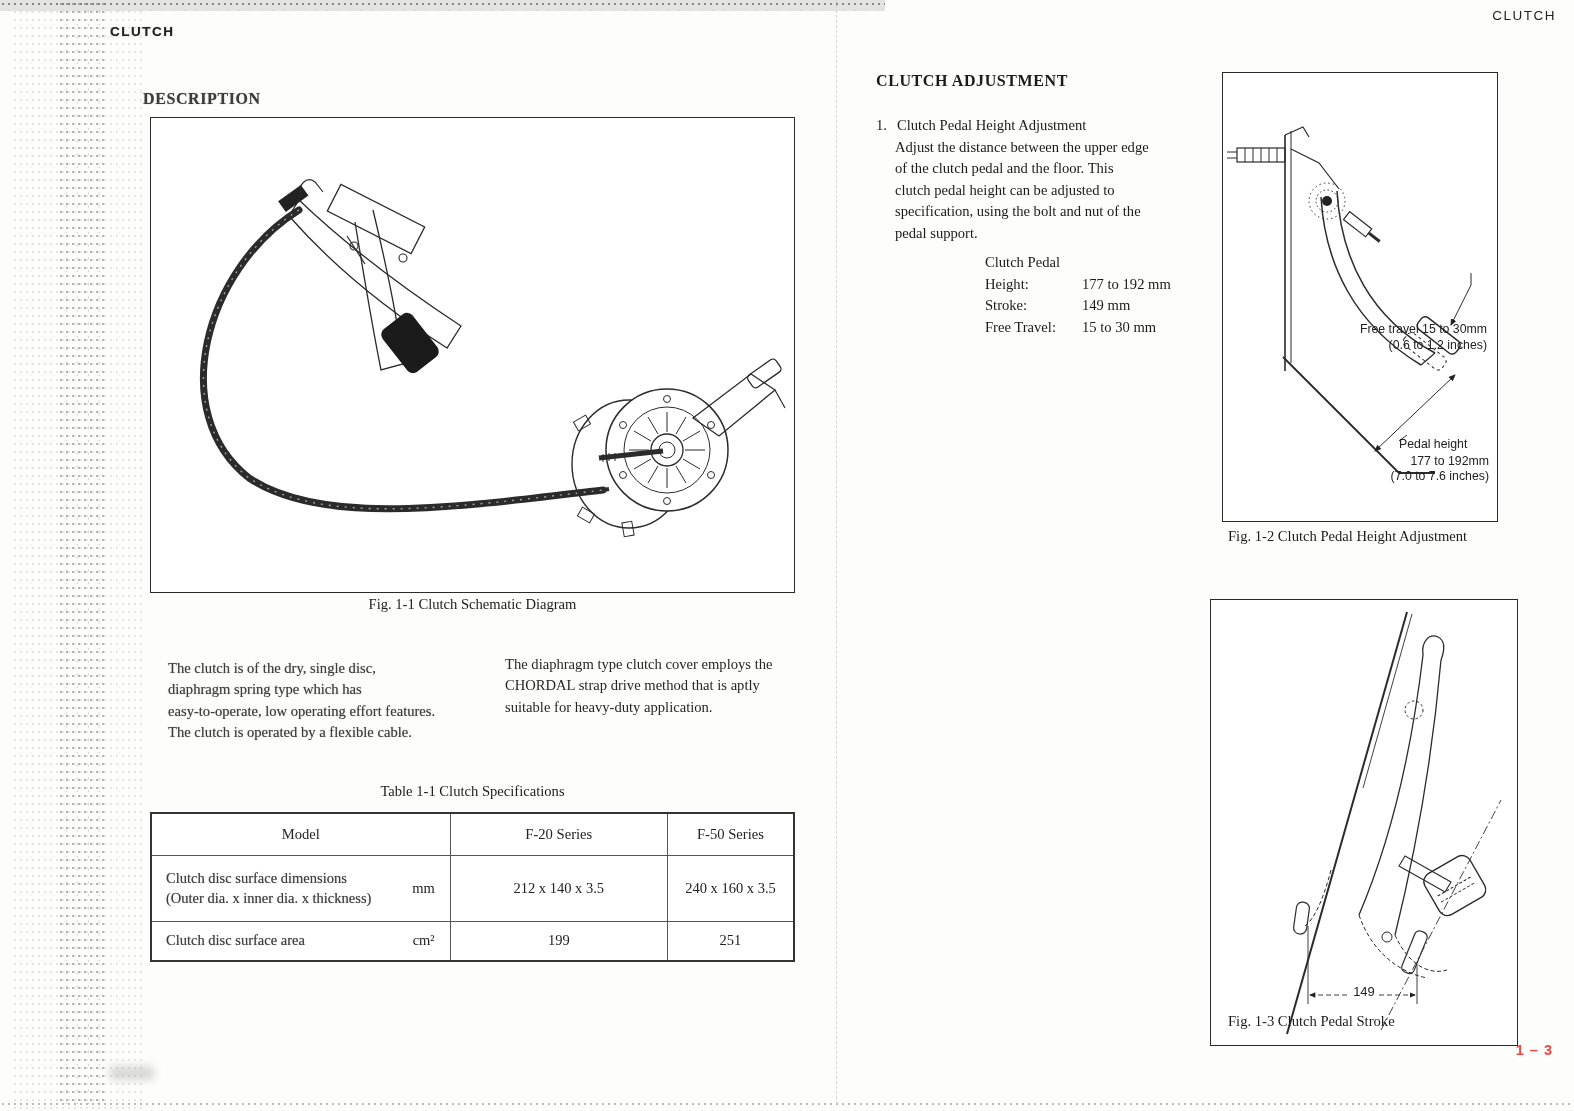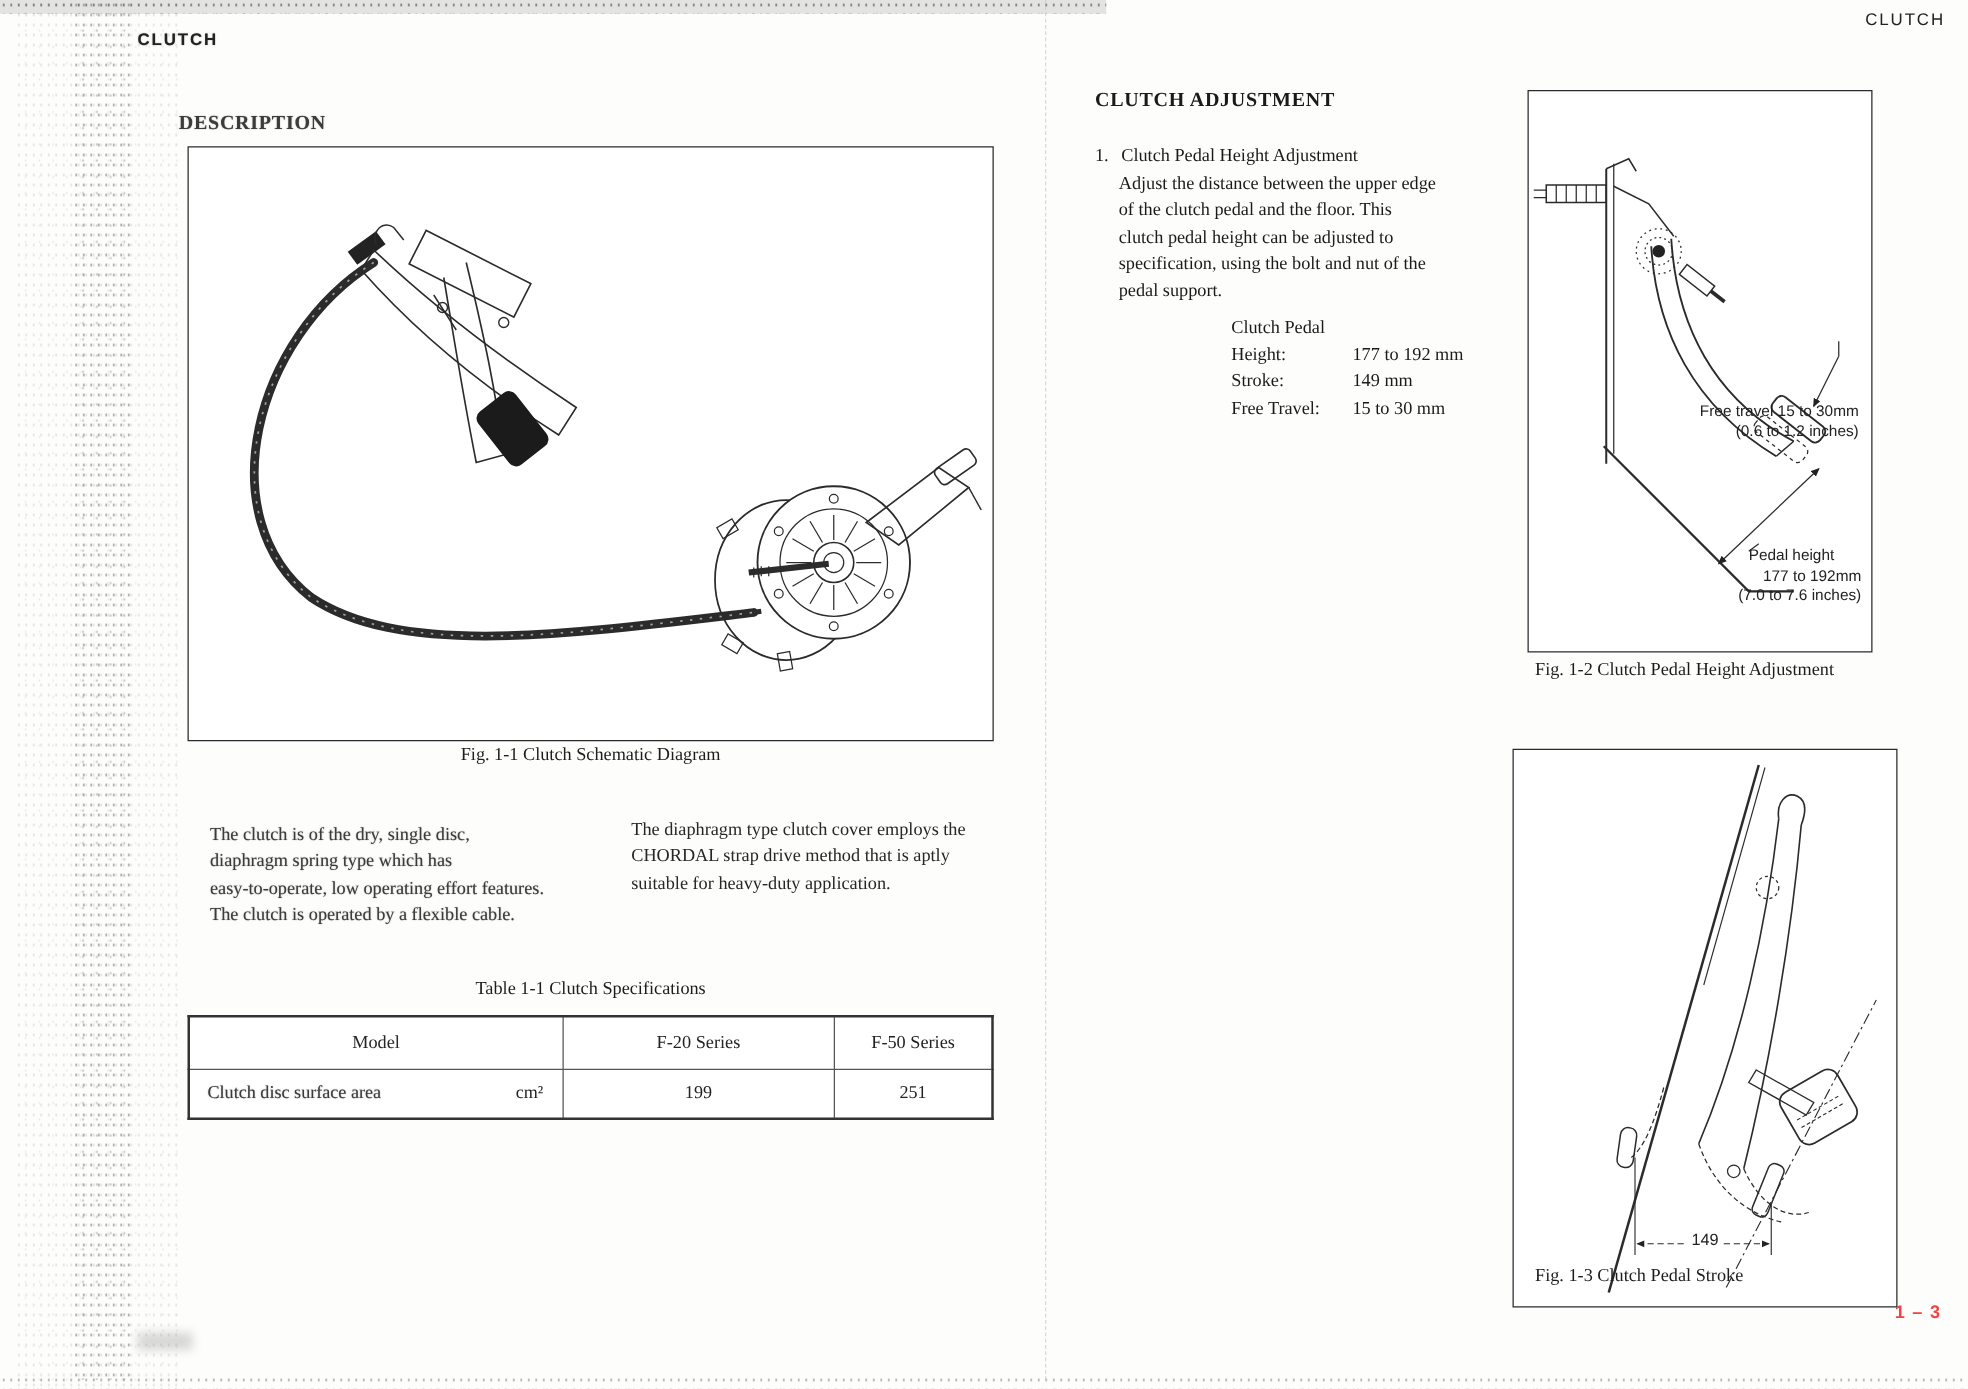--- a/index.html
+++ b/index.html
@@ -146,20 +146,33 @@
       <col style="width:300px">
       <col style="width:218px">
       <col style="width:127px">
     </colgroup>
   <tbody>
   <tr style="height:42px;padding-left:22px;">
     <td class="th smudge-light">Model</td>
     <td class="th">F-20 Series</td>
     <td class="th">F-50 Series</td>
   </tr>
+  <tr style="height:66px;">
+    <td>
+          <div class="lblwrap">
+            <div class="smudge" style="line-height:20px;">
+              <div>Clutch disc surface dimensions</div>
+              <div>(Outer dia. x inner dia. x thickness)</div>
+            </div>
+            <span>mm</span>
+          </div>
+        </td>
+    <td class="cell-center">212 x 140 x 3.5</td>
+    <td class="cell-center">240 x 160 x 3.5</td>
+  </tr>
   <tr style="height:40px;">
     <td>
           <div class="lblwrap">
             <div class="smudge">Clutch disc surface area</div>
             <span>cm²</span>
           </div>
         </td>
     <td class="cell-center">199</td>
     <td class="cell-center">251</td>
   </tr>

